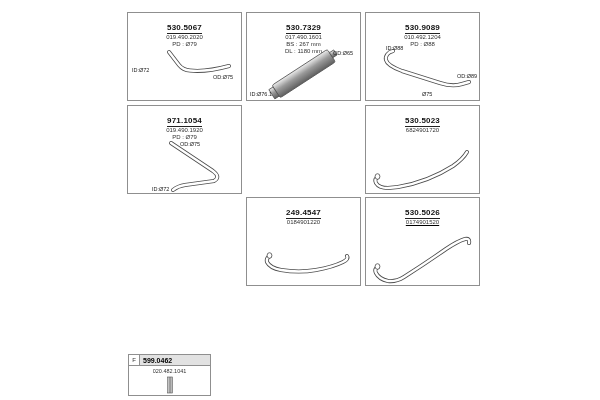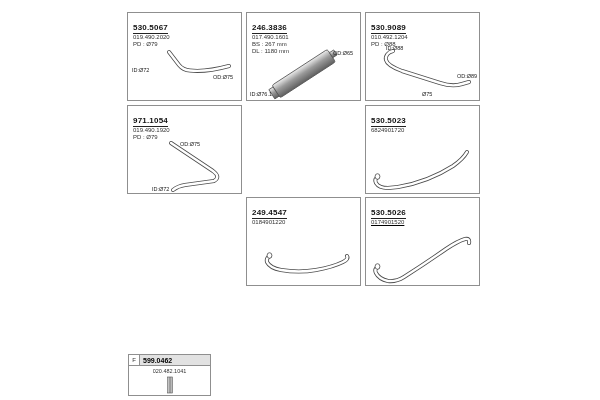--- a/index.html
+++ b/index.html
@@ -1,19 +1,19 @@
 <!DOCTYPE html>
 <html><head>
 <meta charset="utf-8">
 <style>
   html,body{margin:0;padding:0;background:#ffffff;}
   #page{position:relative;width:600px;height:400px;background:#ffffff;
         font-family:"Liberation Sans","DejaVu Sans",sans-serif;overflow:hidden;}
   .cell{position:absolute;width:115px;height:89px;border:1px solid #8f8f8f;
-        background:#ffffff;box-sizing:border-box;padding:3px 5px 0 5px;}
+        background:#ffffff;box-sizing:border-box;padding:3px 5px 0 5px;text-align:center;}
   .cell .title{font-size:8px;font-weight:bold;color:#111;display:inline-block;
         border-bottom:1px solid #222;padding-bottom:1px;letter-spacing:.2px;}
   .cell .line{font-size:6px;color:#333;line-height:7px;white-space:nowrap;}
   .diag{position:absolute;left:0;bottom:0;width:115px;height:56px;}
   .pipe-out{fill:none;stroke:#4d4d4d;stroke-width:4;stroke-linecap:round;stroke-linejoin:round;}
   .pipe-in{fill:none;stroke:#ffffff;stroke-width:2.4;stroke-linecap:round;stroke-linejoin:round;}
   .endcap{fill:#ffffff;stroke:#4d4d4d;stroke-width:0.8;}
   .dlabel{font-family:"Liberation Sans",sans-serif;font-size:5.5px;fill:#222;}
   
   .c1{left:127px;top:12px;}  .c2{left:246px;top:12px;}  .c3{left:365px;top:12px;}
@@ -41,21 +41,21 @@
     <div class="line">PD : Ø79</div>
     <svg class="diag" viewBox="0 0 115 56">
       <path class="pipe-out" d="M 41 8 L 51 21 Q 55 26 62 26.5 C 76 28 90 25 101 22"></path>
       <path class="pipe-in" d="M 41 8 L 51 21 Q 55 26 62 26.5 C 76 28 90 25 101 22"></path>
       <text class="dlabel" x="4" y="28">ID:Ø72</text>
       <text class="dlabel" x="85" y="35">OD:Ø75</text>
     </svg>
   </div>
 
   <div class="cell c2">
-    <div class="title">246.3836</div>
+    <div class="title">530.7329</div>
     <div class="line">017.490.1601</div>
     <div class="line">BS : 267 mm</div>
     <div class="line">DL : 1180 mm</div>
     <svg class="diag" viewBox="0 0 115 56">
       <defs>
         <linearGradient id="cyl" x1="0" y1="0" x2="0" y2="1">
           <stop offset="0" stop-color="#ededed"></stop>
           <stop offset="0.45" stop-color="#9a9a9a"></stop>
           <stop offset="1" stop-color="#5f5f5f"></stop>
         </linearGradient>

